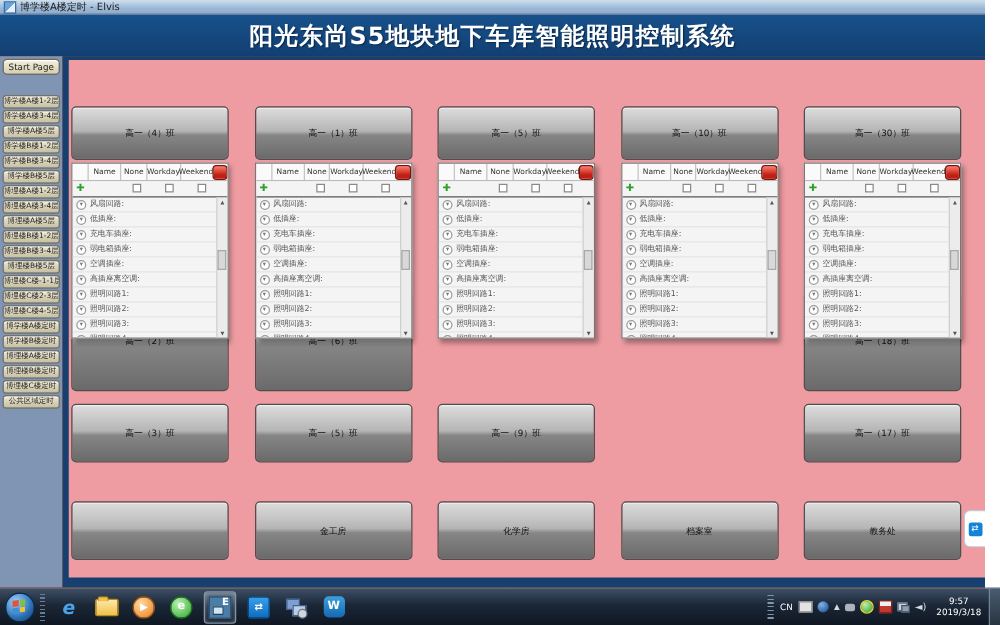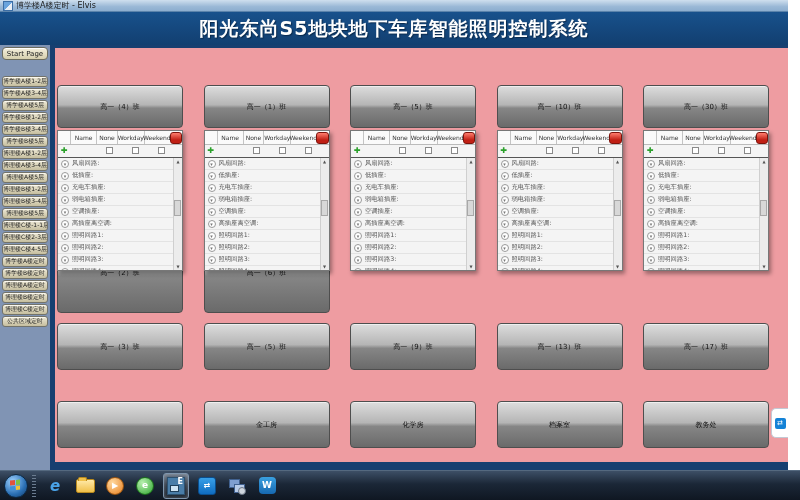--- a/index.html
+++ b/index.html
@@ -401,25 +401,25 @@
                   <span class="exp">▾</span>
                   <span class="prl">照明回路4:</span>
                 </div>
               </div>
               <div class="sb">
                 <div class="sb-up">▲</div>
                 <div class="sb-thumb"></div>
                 <div class="sb-dn">▼</div>
               </div>
             </div>
-            <div class="big-btn rowC">高一（13）班</div>
             <div class="big-btn rowD">档案室</div>
           </div>
           <div class="col" style="left: 588px;">
             <div class="big-btn rowA">高一（30）班</div>
+            <div class="big-btn rowB">高一（18）班</div>
             <div class="panel">
               <div class="phead">
                 <div class="phc gut"></div>
                 <div class="phc" style="width: 28px;">Name</div>
                 <div class="phc" style="width: 22px;">None</div>
                 <div class="phc" style="width: 27px;">Workday</div>
                 <div class="phc" style="width: 25px;">Weekend</div>
                 <div class="red-btn"></div>
               </div>
               <div class="cbrow">
@@ -519,14 +519,31 @@
       <span class="rmt">
           <i class="m1"></i>
           <i class="m2"></i>
           <i class="gear"></i>
         </span>
     </div>
     <div class="tb-ic">
         <span class="wps">W</span>
       </div>
 
+    <div class="tray">
+      <div class="tray-exp"></div>
+      <span class="lang">CN</span>
+      <span class="tri ti-rect"></span>
+      <span class="tri ti-blue"></span>
+      <span class="tri ti-arrow">▲</span>
+      <span class="tri ti-gray"></span>
+      <span class="tri ti-green"></span>
+      <span class="tri ti-red"></span>
+      <span class="tri ti-net"></span>
+      <span class="tri ti-spk">◄)</span>
+      <div class="clock">
+        <div>9:57</div>
+        <div>2019/3/18</div>
+      </div>
+      <div class="show-desktop"></div>
+    </div>
   </div>
 </div>
 
 </body></html>

